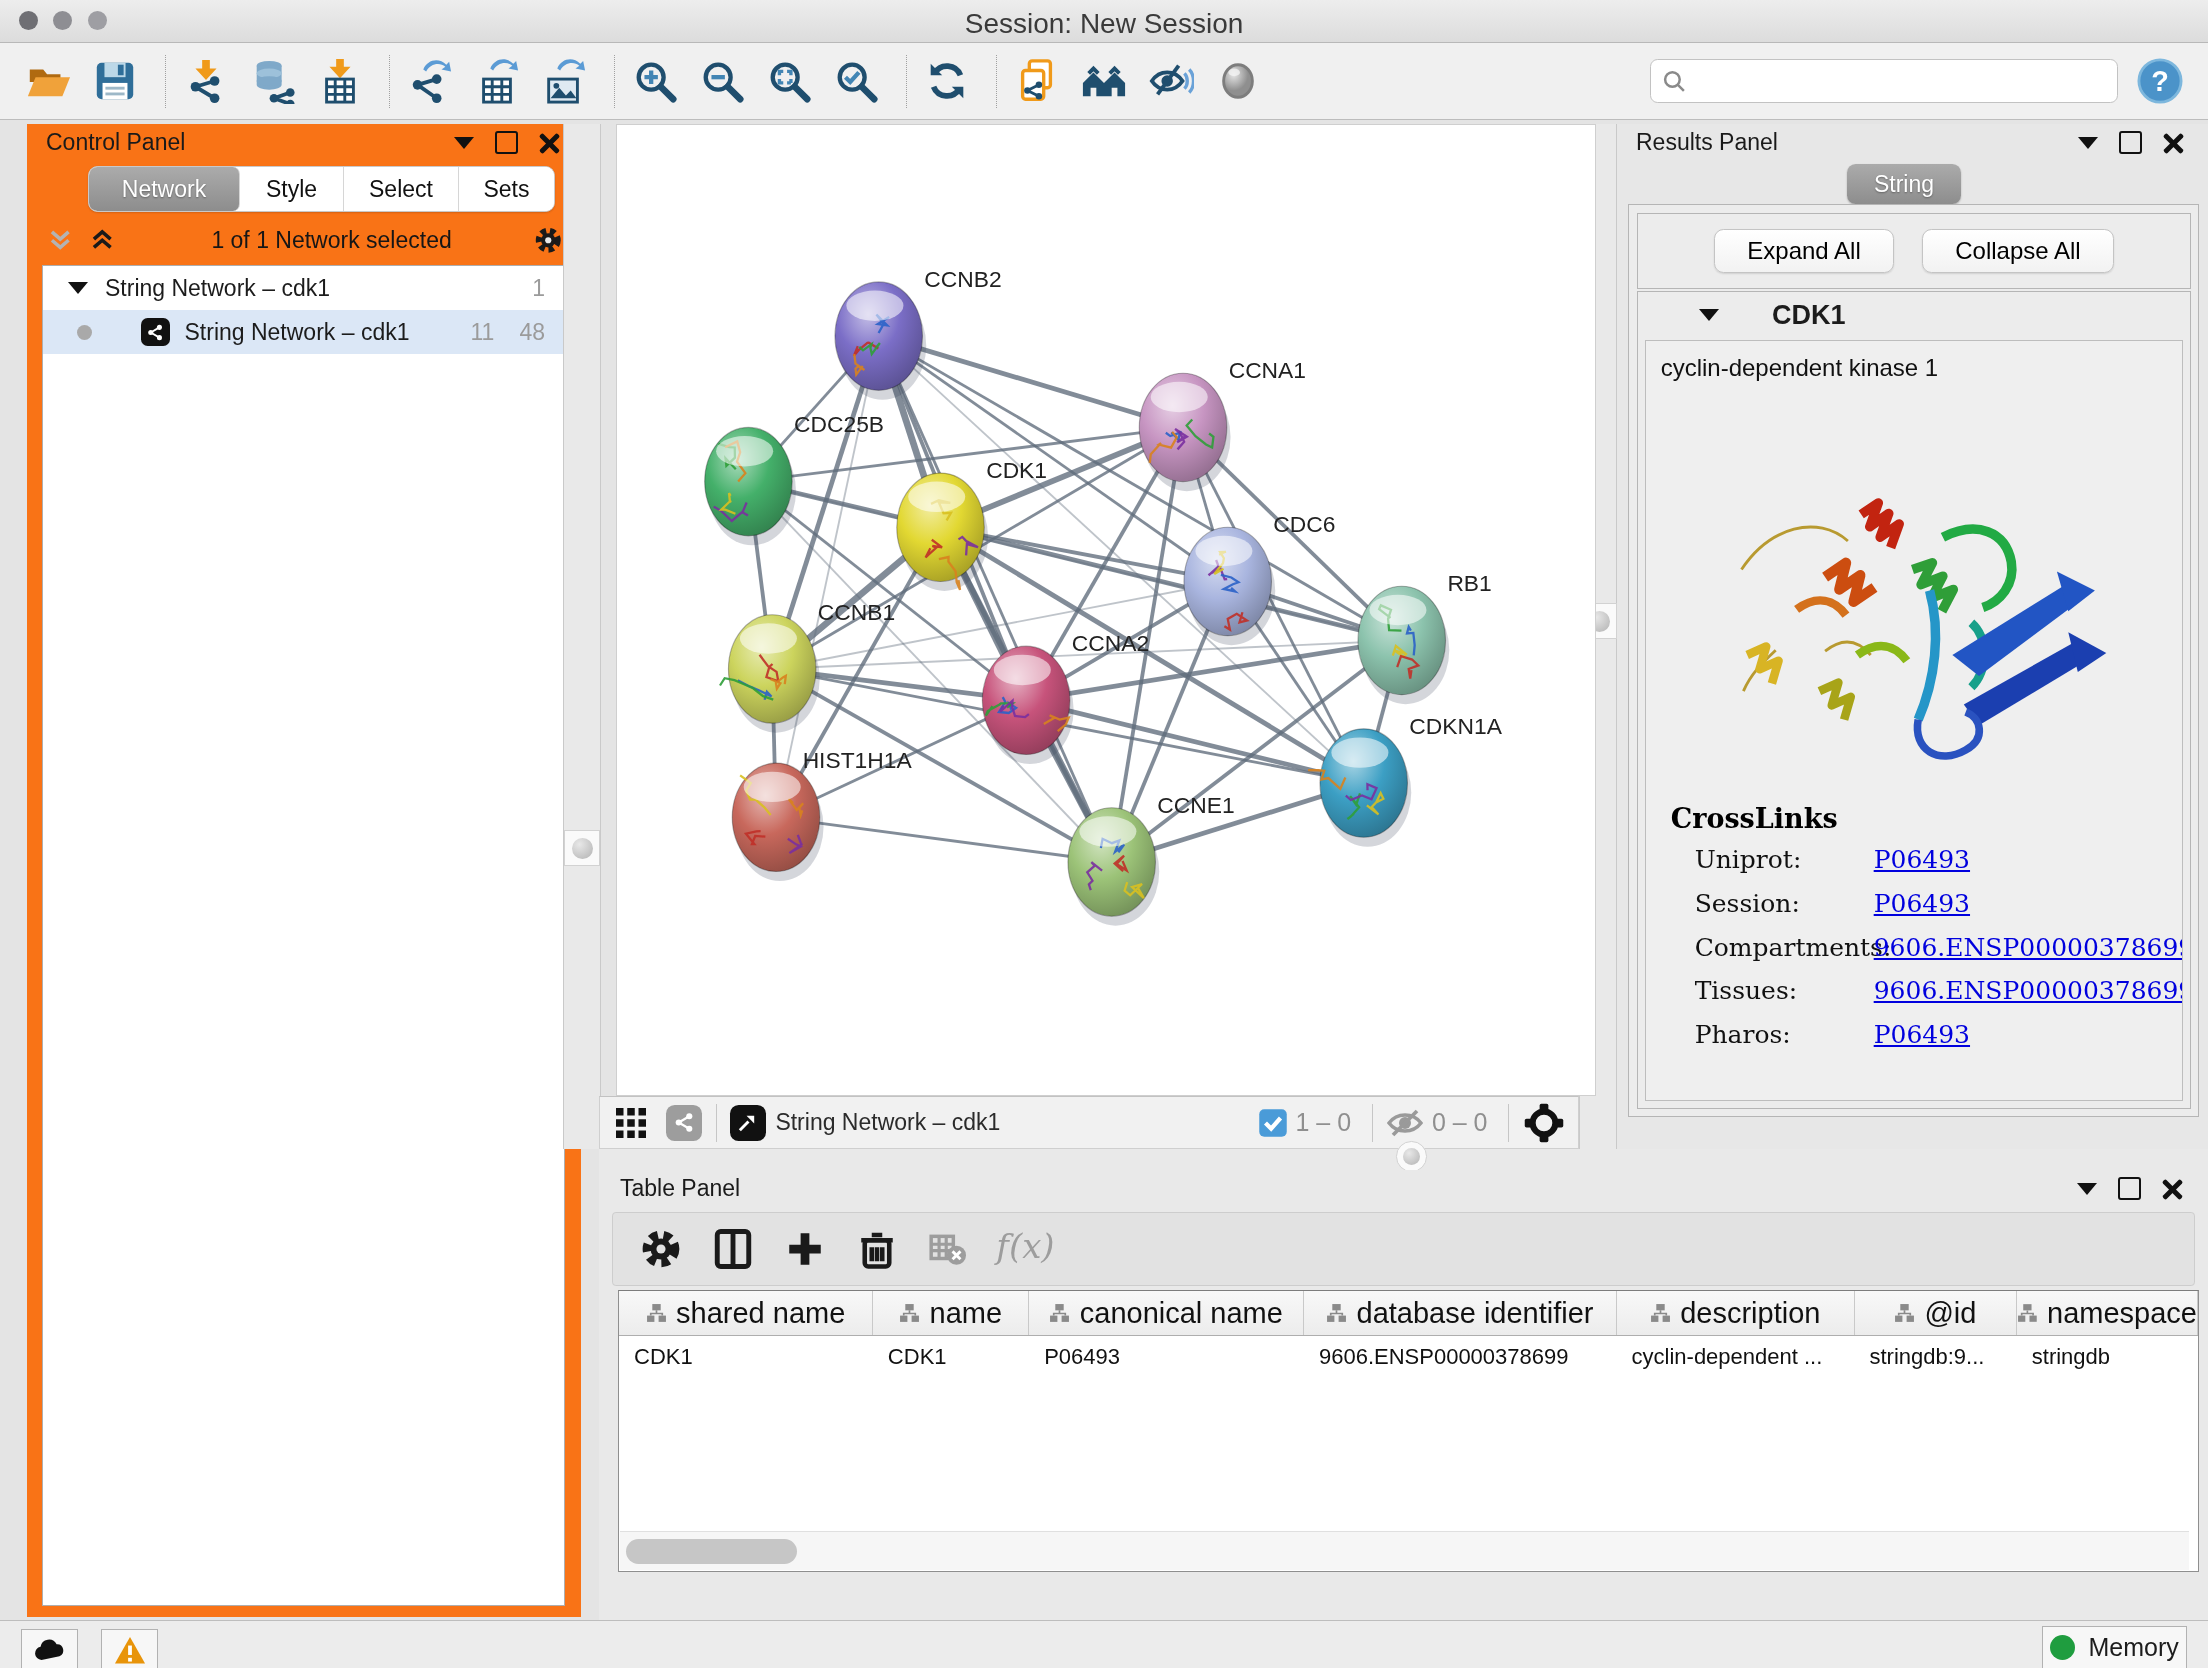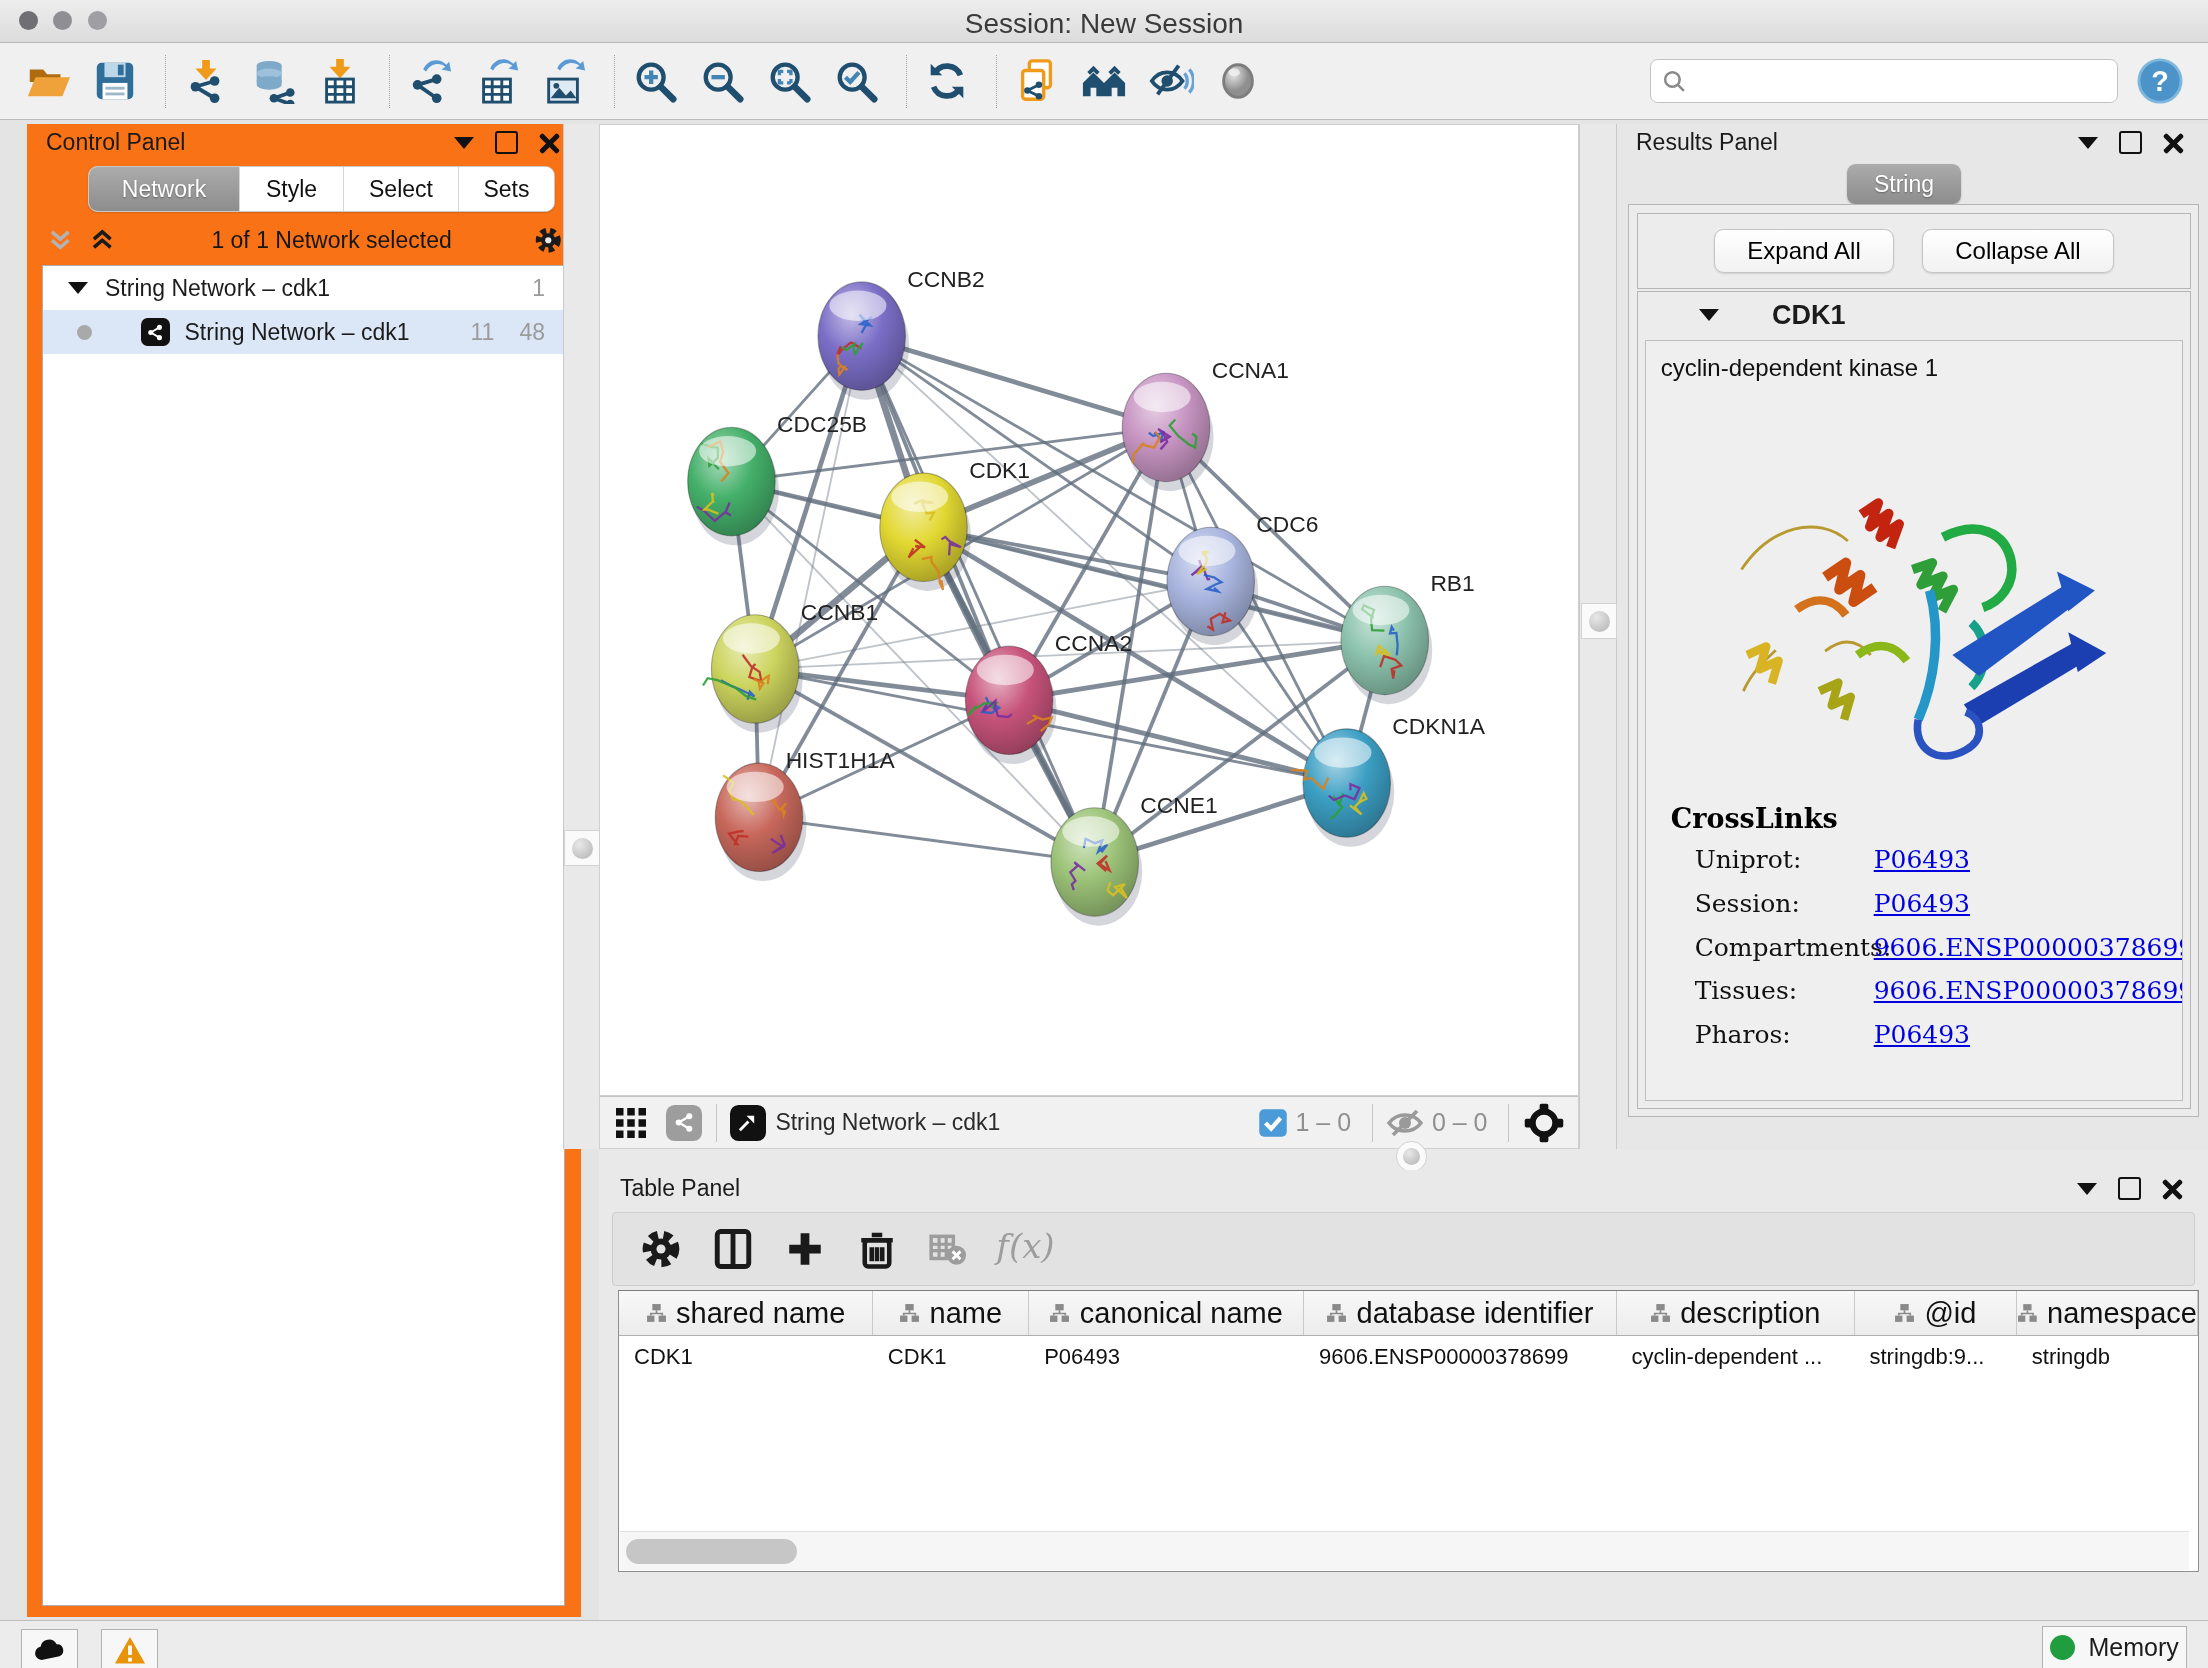--- a/index.html
+++ b/index.html
@@ -60,21 +60,21 @@
   .netrow.child.sel{background:#dbe7f6;}
   .dot{width:15px;height:15px;border-radius:50%;background:#a9a9a9;}
   .sharebadge{width:28.5px;height:28.5px;border-radius:6.7px;background:#111;display:flex;align-items:center;justify-content:center;}
   
   .vsplit{position:absolute;top:124px;width:36px;height:1025px;background:#e9e9e9;
     border-left:1px solid #c9c9c9;border-right:1px solid #c9c9c9;}
   .handle{position:absolute;width:34px;height:34px;background:#fafafa;border:1px solid #d2d2d2;
     display:flex;align-items:center;justify-content:center;}
   .handle i{width:21px;height:21px;border-radius:50%;background:radial-gradient(circle at 35% 30%,#e8e8e8,#b2b2b2);display:block;}
   
-  .netview{position:absolute;left:599px;top:124px;width:980px;height:972px;background:#fff;
+  .netview{position:absolute;left:616px;top:124px;width:980px;height:972px;background:#fff;
     border:1px solid #cfcfcf;box-sizing:border-box;}
   .netview svg{position:absolute;left:0;top:0;}
   .netbar{position:absolute;left:599px;top:1096px;width:980px;height:53px;background:#f1f1f1;
     border:1px solid #cfcfcf;border-top:1px solid #c2c2c2;box-sizing:border-box;
     display:flex;align-items:center;padding:0 13.3px;}
   .nb-sep{width:0;height:38px;border-left:1px solid #c6c6c6;margin:0 13.3px;}
   .nb-title{font-size:23px;color:#2b2b2b;margin-left:9.5px;}
   .nb-count{font-size:25px;color:#8f8f8f;margin:0 7.6px;}
   .nb-right{margin-left:auto;display:flex;align-items:center;}
   
@@ -274,21 +274,21 @@
 <div class="control-panel">
   <div class="cp-header">
     <span class="panel-title">Control Panel</span>
     <span class="panel-ctrls">
       <span class="tri-down"></span>
       <span class="float-box"></span>
       <span class="xmark"></span>
     </span>
   </div>
   <div class="tabstrip cp-tabs" id="cp-tabs">
-      <div class="tab sel" style="width: 150px;">Network</div>
+      <div class="tab sel" style="width: 150px; border-radius: 7px;">Network</div>
       <div class="tab" style="width: 103px;">Style</div>
       <div class="tab" style="width: 114px;">Select</div>
       <div class="tab" style="width: 95px;">Sets</div>
     </div>
   <div class="cp-subbar">
     <svg class="chev" viewBox="0 0 24 24">
       <path d="M5 5 l7 6 7-6 M5 12 l7 6 7-6" stroke="#b3b3b3" stroke-width="3" fill="none"></path>
     </svg>
     <svg class="chev" viewBox="0 0 24 24">
       <path d="M5 11 l7-6 7 6 M5 18 l7-6 7 6" stroke="#1a1a1a" stroke-width="3" fill="none"></path>

